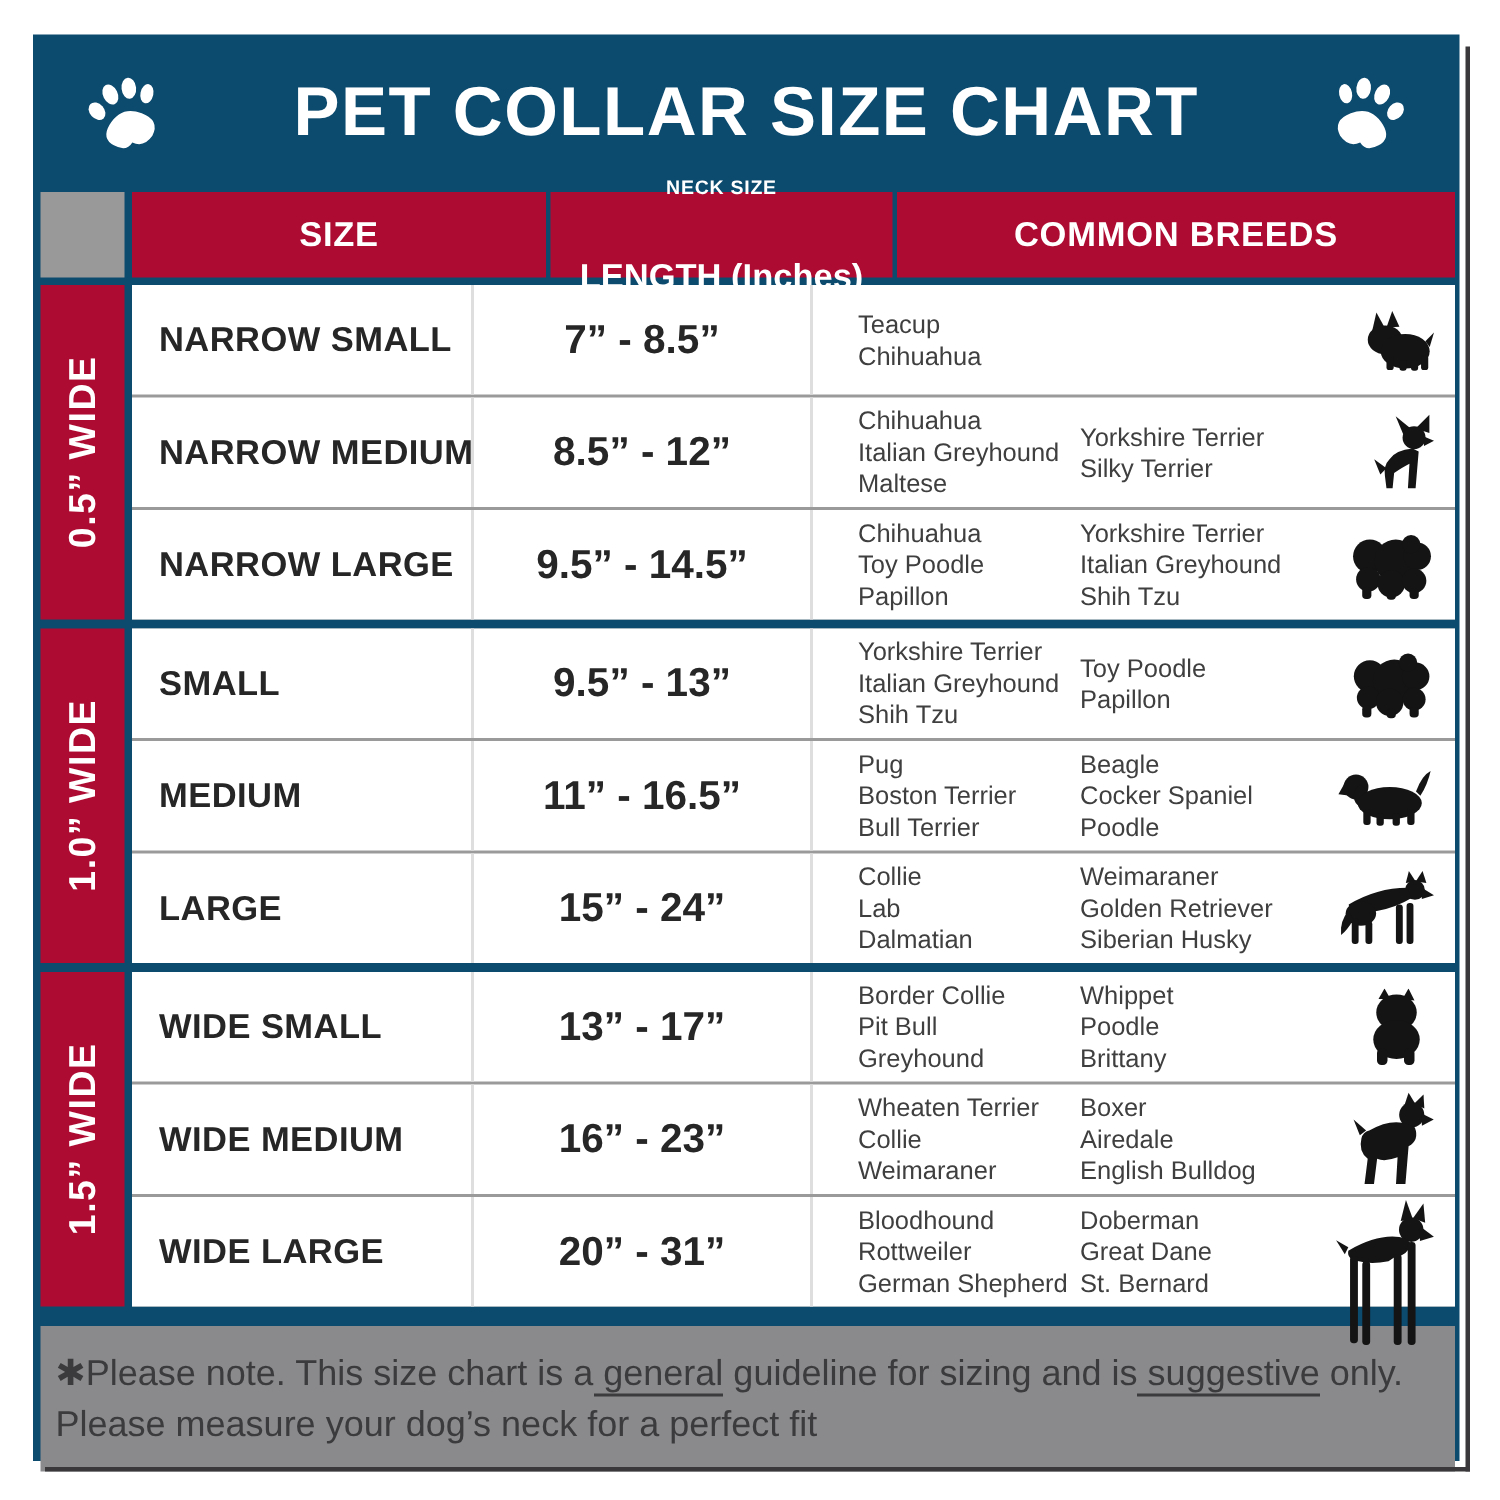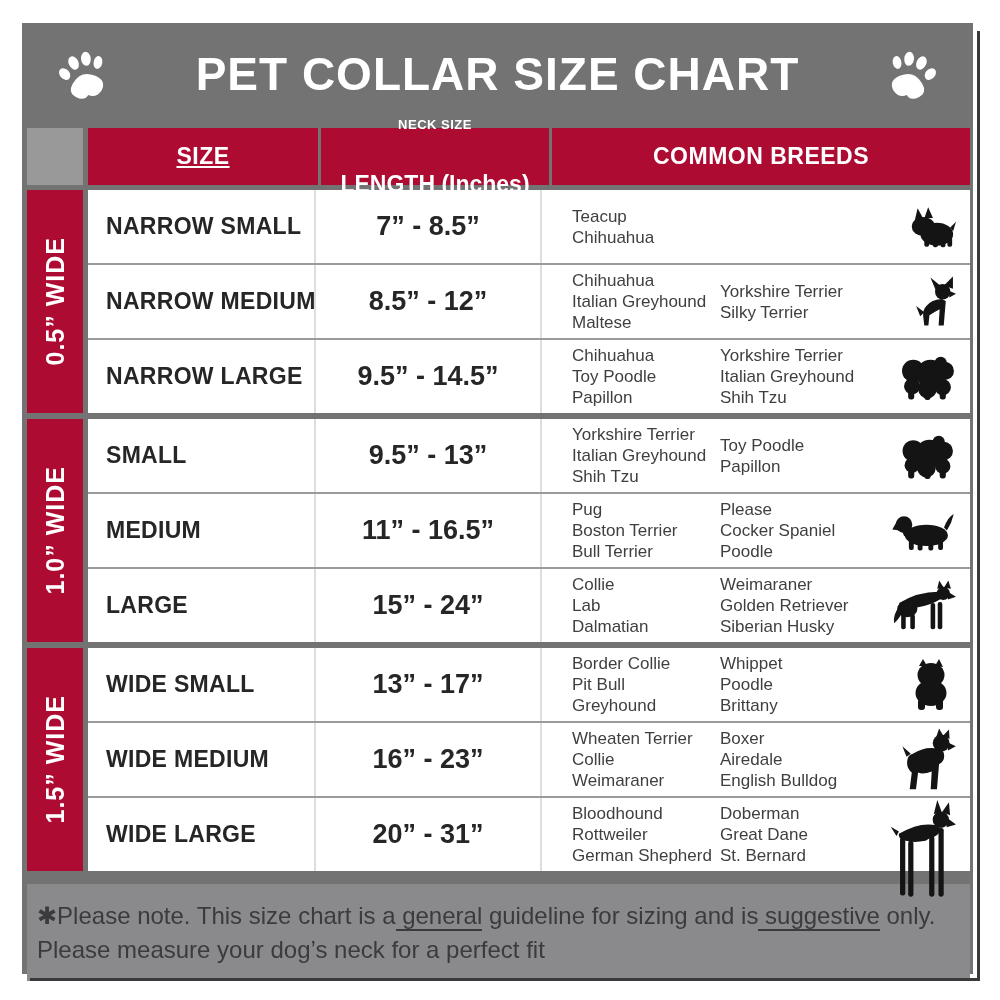--- a/index.html
+++ b/index.html
@@ -1,39 +1,39 @@
 <!DOCTYPE html>
 <html><head>
 <meta charset="utf-8">
 <style>
   * { margin:0; padding:0; box-sizing:border-box; }
   html,body { width:1000px; height:1000px; background:#ffffff;
     font-family:"Liberation Sans", sans-serif; }
   .panel { position:absolute; left:22px; top:23px; width:951px; height:951px;
-    background:#737373; }
+    background:#0c4a6e; }
   
   .panel::after { content:""; position:absolute; right:-7px; top:8px; bottom:-7px;
     width:3px; background:#3a383b; }
   .panel::before { content:""; position:absolute; bottom:-7px; left:8px; right:-7px;
     height:3px; background:#3a383b; }
 
   
   .title-bar { height:102px; display:flex; align-items:center; padding:0 34px; }
   .paw { width:54px; height:54px; flex:0 0 auto; }
   .paw.left  { transform:rotate(-14deg); }
   .paw.right { transform:scaleX(-1) rotate(-14deg); }
   .page-title { flex:1; text-align:center; color:#ffffff; font-size:46px;
     font-weight:700; letter-spacing:1px; white-space:nowrap; }
 
   
   .header-row { display:flex; height:57px; margin:3px 3px 0 5px; }
   .corner-cell { width:56px; background:#999999; }
   .hcell { background:#AE0B33; color:#ffffff; display:flex; flex-direction:column;
     align-items:center; justify-content:center; font-weight:700; }
-  .h-size   { width:230px; margin-left:5px; font-size:23px; letter-spacing:0.5px;text-decoration:underline; }
+  .h-size   { width:276px; margin-left:5px; font-size:23px; letter-spacing:0.5px; }
   .h-length { width:228px; margin-left:3px;gap:40px; }
   .h-breeds { flex:1; margin-left:3px; font-size:23px; letter-spacing:0.5px; }
   .neck-line1 { font-size:13px; line-height:14px; letter-spacing:0.5px; }
   .neck-line2 { font-size:23px; line-height:24px; }
 
   
   .group { display:flex; margin:5px 3px 0 5px; }
   .group + .group { margin-top:6px; }
   .group-label { width:56px; background:#AE0B33; margin-right:5px;
     display:flex; align-items:center; justify-content:center; }
@@ -221,21 +221,21 @@
         </div>
       </div>
 
       <div class="row">
         <div class="cell-size">MEDIUM</div>
         <div class="cell-length">11” - 16.5”</div>
         <div class="cell-breeds">
           <div class="bcol bcol1">Pug
 Boston Terrier
 Bull Terrier</div>
-          <div class="bcol bcol2">Please
+          <div class="bcol bcol2">Beagle
 Cocker Spaniel
 Poodle</div>
           <span class="icon-wrap">
             <svg width="64" height="40" viewBox="0 0 130 82">
                 <g class="dog">
               <circle cx="24" cy="28" r="17"></circle>
                   <polygon points="10,20 0,38 16,40"></polygon>
               <ellipse cx="30" cy="40" rx="9" ry="14"></ellipse>
                   <ellipse cx="70" cy="50" rx="44" ry="22"></ellipse>
               <rect x="34" y="58" width="10" height="22" rx="4"></rect>

